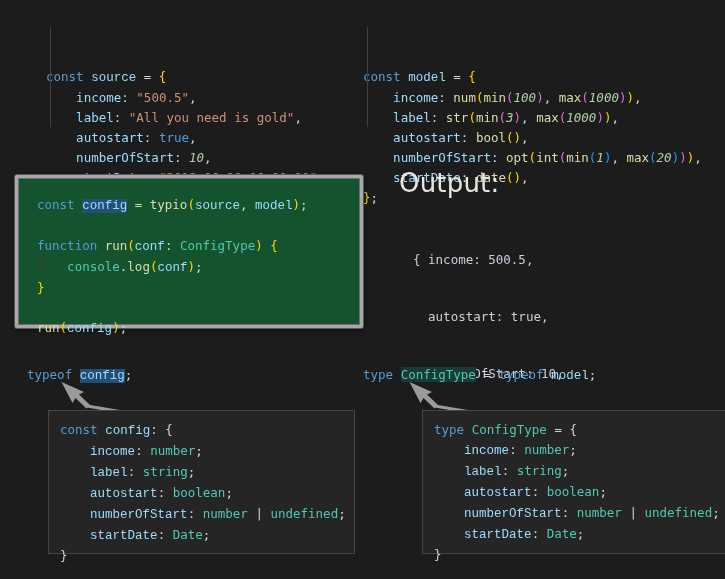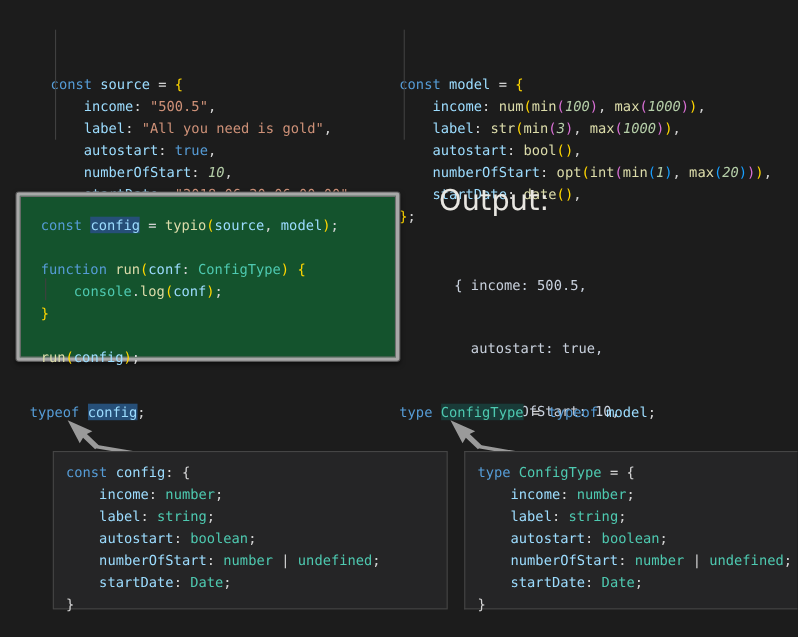--- a/index.html
+++ b/index.html
@@ -18,21 +18,21 @@
 
   
   .code {
     font-family: "DejaVu Sans Mono", monospace;
     font-size: 12.5px;
     line-height: 20px;
     white-space: pre;
     letter-spacing: 0px;
   }
   .kw      { color: #569cd6; }   
-  .var     { color: #9cdcfe; }   
+  .var     { color: #9cdcfe; font-family: Liberation Mono, monospace; }   
   .prop    { color: #9cdcfe; }   
   .str     { color: #ce9178; }   
   .num     { color: #b5cea8; font-style: italic; }   
   .fn      { color: #dcdcaa; }   
   .typ     { color: #4ec9b0; }
   .brace   { color: #ffd700; }
   .brace2  { color: #da70d6; }
   .brace3  { color: #179fff; }
   .plain   { color: #d4d4d4; }
   .ns      { color: #4ec9b0; }
@@ -103,21 +103,21 @@
   
   #typeof-config-line {
     position: absolute;
     left: 27px;
     top: 365px;
   }
   #config-box {
     position: absolute;
     left: 48px;
     top: 410px;
-    width: 359px;
+    width: 307px;
     height: 144px;
     box-sizing: border-box;
     background: #252526;
     border: 1px solid #454545;
   }
   #config-box-inner {
     position: absolute;
     left: 11px;
     top: 9px;
   }

